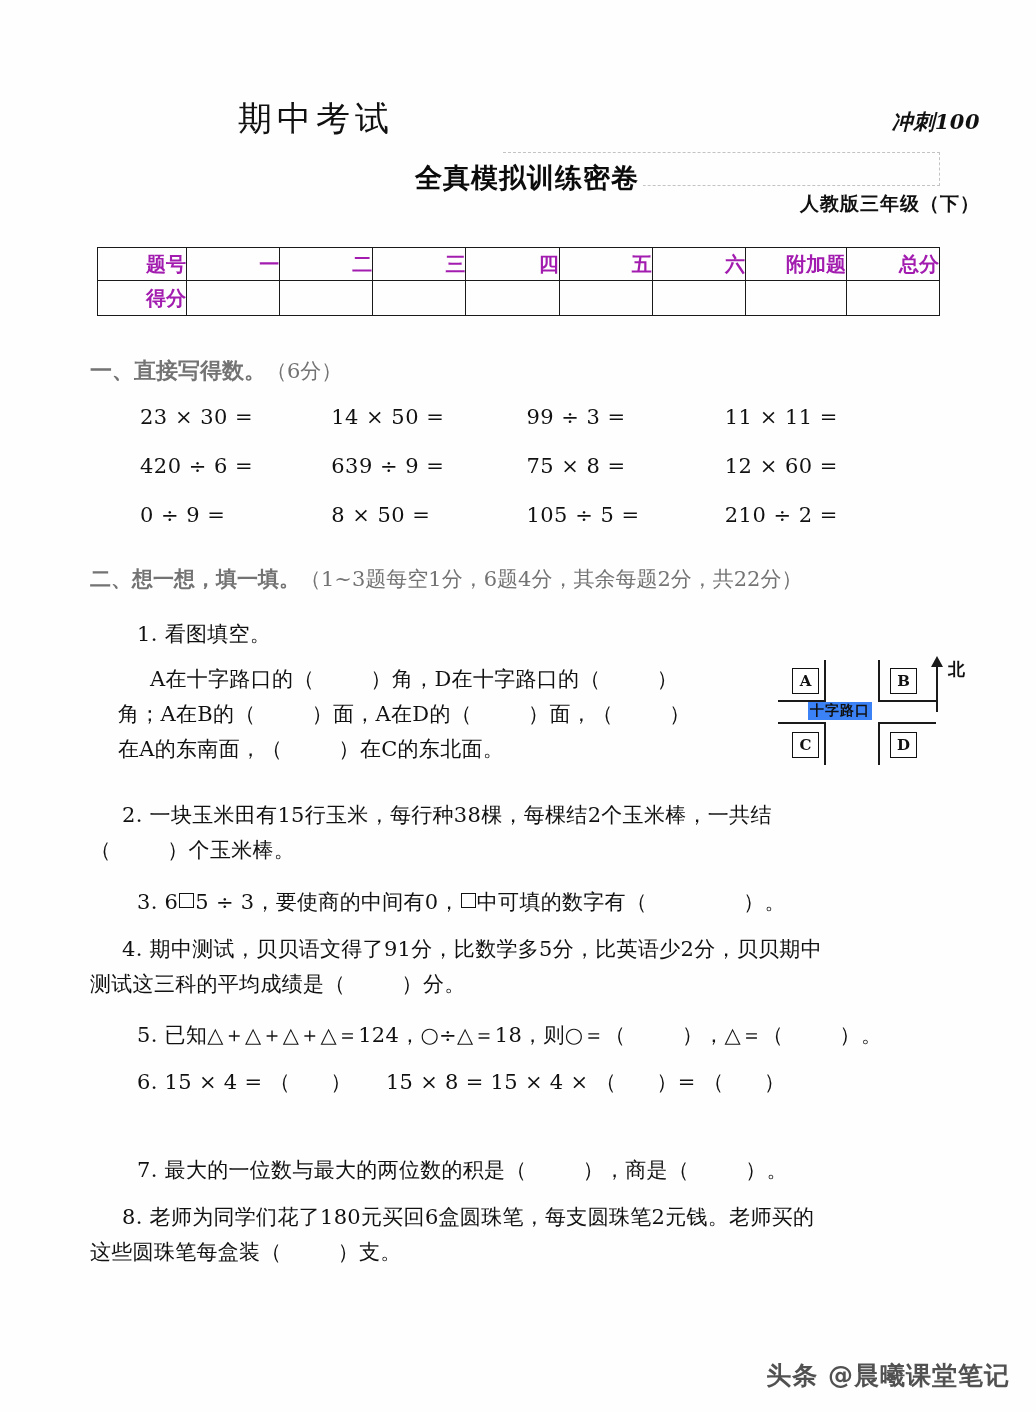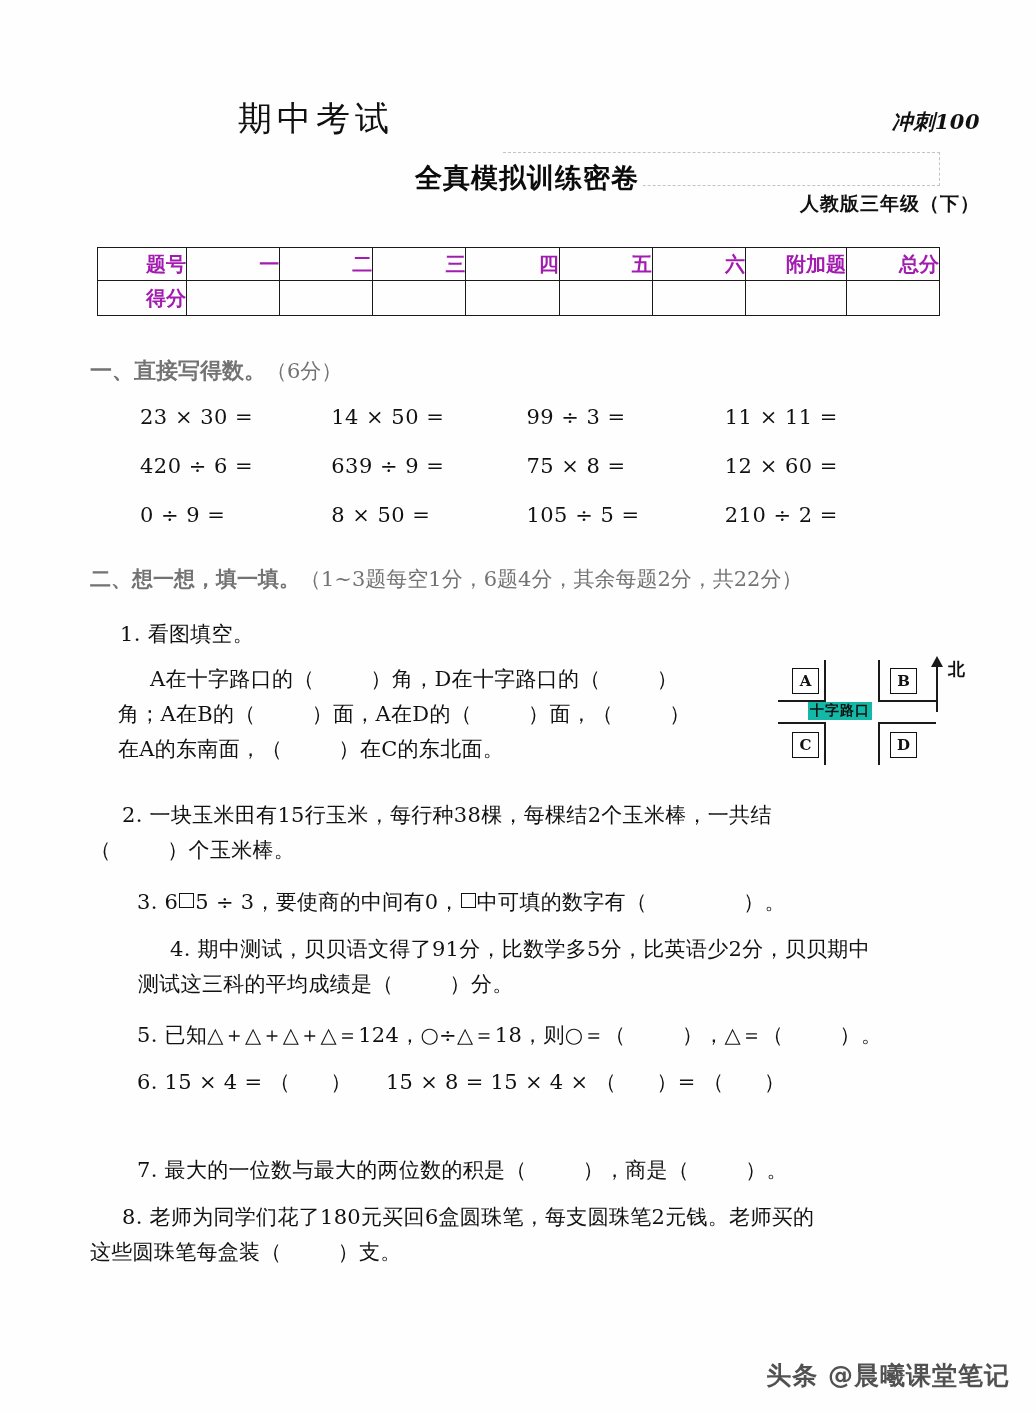--- a/index.html
+++ b/index.html
@@ -212,21 +212,21 @@
   }
   .cross-label {
     position: absolute;
     left: 30px;
     top: 42px;
     font-size: 14px;
     font-weight: bold;
     letter-spacing: 1px;
     font-family: "DejaVu Sans", "Liberation Sans", sans-serif;
     color: #111;
-    background: #14b8a6;
+    background: #3b82f6;
     padding: 0 2px;
     white-space: nowrap;
   }
   .compass {
     position: absolute;
     left: 148px;
     top: -4px;
     width: 56px;
     height: 62px;
   }
@@ -335,21 +335,21 @@
       <div class="calc-cell c1">8 × 50 =</div>
       <div class="calc-cell c2">105 ÷ 5 =</div>
       <div class="calc-cell c3">210 ÷ 2 =</div>
     </div>
   </div>
 
   <div class="sec-head" style="top:565px; font-size:21px;">
     <span>二、想一想，填一填。</span><span class="pts">（1~3题每空1分，6题4分，其余每题2分，共22分）</span>
   </div>
 
-  <div class="q" style="left:120px; top:617px;">
+  <div class="q" style="left:137px; top:617px;">
     <span class="ln"><span>1.</span> <span>看图填空。</span></span>
   </div>
 
   <div class="q" style="left:118px; top:662px;">
     <span class="ln">
       <span class="indent"></span><span>A在十字路口的（</span><span class="blank"></span><span>）角，D在十字路口的（</span><span class="blank"></span><span>）</span>
     </span>
     <span class="ln">
       <span>角；A在B的（</span><span class="blank"></span><span>）面，A在D的（</span><span class="blank"></span><span>）面，（</span><span class="blank"></span><span>）</span>
     </span>
@@ -385,21 +385,21 @@
 
   <div class="q" style="left:90px; top:798px;">
     <span class="ln"><span class="indent"></span><span>2. 一块玉米田有15行玉米，每行种38棵，每棵结2个玉米棒，一共结</span></span>
     <span class="ln"><span>（</span><span class="blank"></span><span>）个玉米棒。</span></span>
   </div>
 
   <div class="q" style="left:137px; top:885px;">
     <span class="ln"><span>3. 6</span><span class="boxsym"></span><span>5 ÷ 3，要使商的中间有0，</span><span class="boxsym"></span><span>中可填的数字有（</span><span class="blank" style="min-width:96px;"></span><span>）。</span></span>
   </div>
 
-  <div class="q" style="left:90px; top:932px;margin-left:48px;">
+  <div class="q" style="left:90px; top:932px;">
     <span class="ln"><span class="indent"></span><span>4. 期中测试，贝贝语文得了91分，比数学多5分，比英语少2分，贝贝期中</span></span>
     <span class="ln"><span>测试这三科的平均成绩是（</span><span class="blank"></span><span>）分。</span></span>
   </div>
 
   <div class="q" style="left:137px; top:1018px;">
     <span class="ln"><span>5. 已知△＋△＋△＋△＝124，○÷△＝18，则○＝（</span><span class="blank"></span><span>），△＝（</span><span class="blank"></span><span>）。</span></span>
   </div>
 
   <div class="q" style="left:137px; top:1065px;">
     <span class="ln"><span>6. 15 × 4 = （</span><span class="blank-sm"></span><span>）</span><span style="display:inline-block;width:34px;"></span><span>15 × 8 = 15 × 4 × （</span><span class="blank-sm"></span><span>）= （</span><span class="blank-sm"></span><span>）</span></span>

